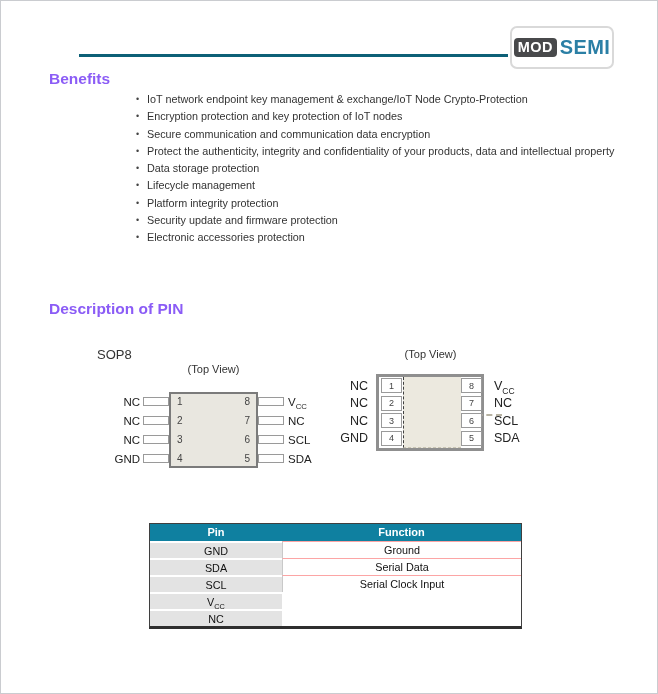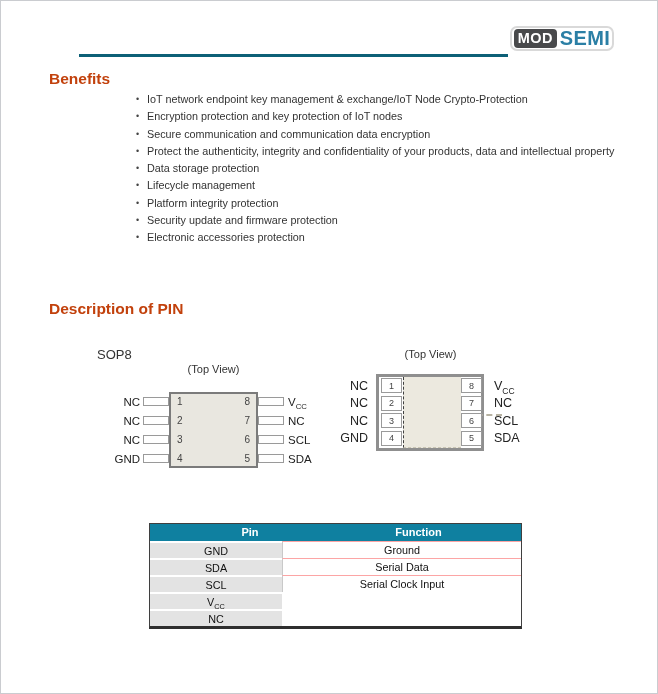--- a/index.html
+++ b/index.html
@@ -4,31 +4,31 @@
 <style>
   html,body { margin:0; padding:0; background:#ffffff; }
   .page {
     position:relative; width:658px; height:694px; box-sizing:border-box;
     background:#ffffff; border:1px solid #caccd0; overflow:hidden;
     font-family:"Liberation Sans", sans-serif; color:#333;
   }
   
   .rule { position:absolute; left:78px; top:53px; width:429px; height:3px; background:#0d6077; }
   .logo {
-    position:absolute; left:509px; top:25px; width:104px; height:25px; box-sizing:border-box;
+    position:absolute; left:509px; top:25px; width:104px; height:43px; box-sizing:border-box;
     border:2px solid #d9d9d9; border-radius:7px; background:#fff;
     display:flex; align-items:center; justify-content:center;
   }
   .logo-mod {
     background:#48494b; color:#fff; font-weight:bold; font-size:14.5px;
     padding:1px 4px 2px 4px; border-radius:4px; letter-spacing:0.4px;
   }
   .logo-semi { color:#2b7fa5; font-weight:bold; font-size:20px; margin-left:3px; letter-spacing:0.4px; }
   
-  h2.sec { position:absolute; margin:0; font-size:15.5px; font-weight:bold; color:#c2410c; }
+  h2.sec { position:absolute; margin:0; font-size:15.5px; font-weight:bold; color:#8b5cf6; }
   .benefits-title { left:48px; top:69px; }
   .pin-title { left:48px; top:299px; }
   
   .bullets { position:absolute; left:135px; top:90px; width:495px; margin:0; padding:0; list-style:none; }
   .bullets li {
     position:relative; padding-left:11px; font-size:10.8px; line-height:17.3px; color:#333;
   }
   .bullets li::before { content:"•"; position:absolute; left:0; top:0; font-size:9px; color:#444; }
   
   .chip { position:absolute; top:346px; }
@@ -73,21 +73,21 @@
     font-size:9px; color:#444; display:flex; align-items:center; justify-content:center; flex:none;
   }
   sub { font-size:68%; line-height:0; }
   
   .pin-table {
     position:absolute; left:148px; top:522px; width:373px; box-sizing:border-box;
     border:1px solid #3f3f3f; border-bottom:3px solid #2e2e2e; background:#fff;
   }
   .thead { display:flex; height:17px; background:#0f80a0; }
   .th { color:#fff; font-weight:bold; font-size:11px; line-height:17px; text-align:center; }
-  .th-pin { width:132px; flex:none;padding-left:34px; }
+  .th-pin { width:132px; flex:none; }
   .th-fn { flex:1; }
   .trow { display:flex; height:17px; }
   .td { font-size:10.8px; line-height:16px; text-align:center; box-sizing:border-box; }
   .td-pin { width:132px; flex:none; background:#e3e3e3; border-top:2px solid #ffffff; color:#111; }
   .td-fn { flex:1; background:#fff; border-top:1px solid #fca5a5; border-left:1px solid #c9c9c9; color:#111; }
 </style>
 </head>
 <body>
 
 <div class="page">

